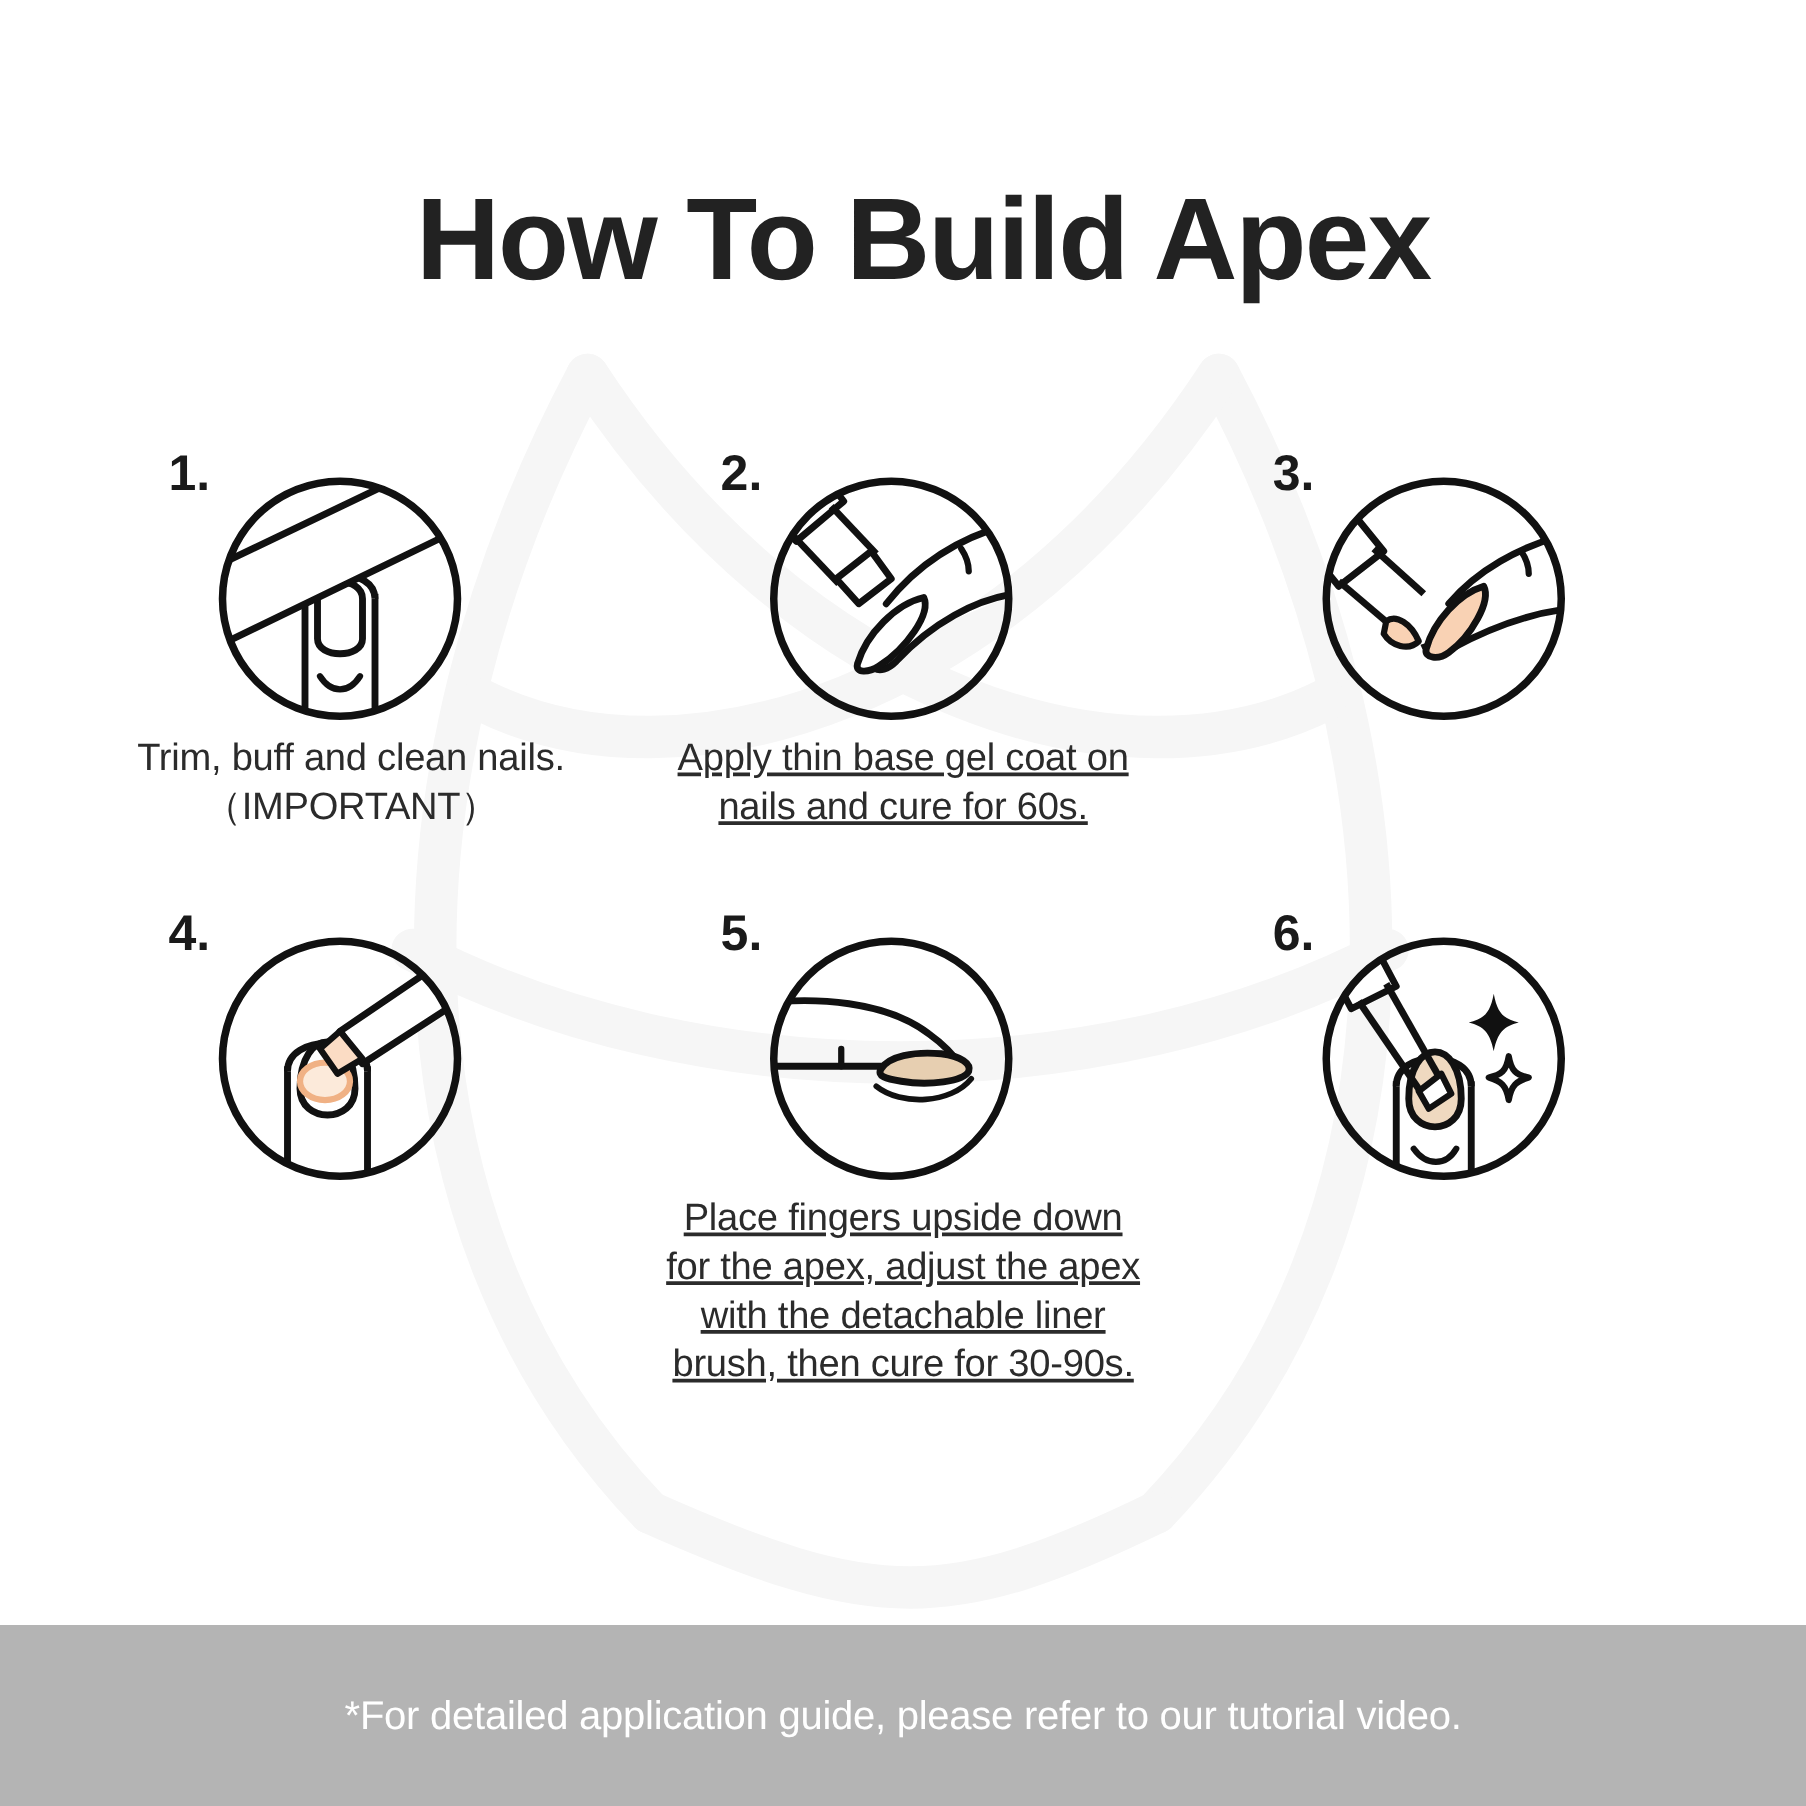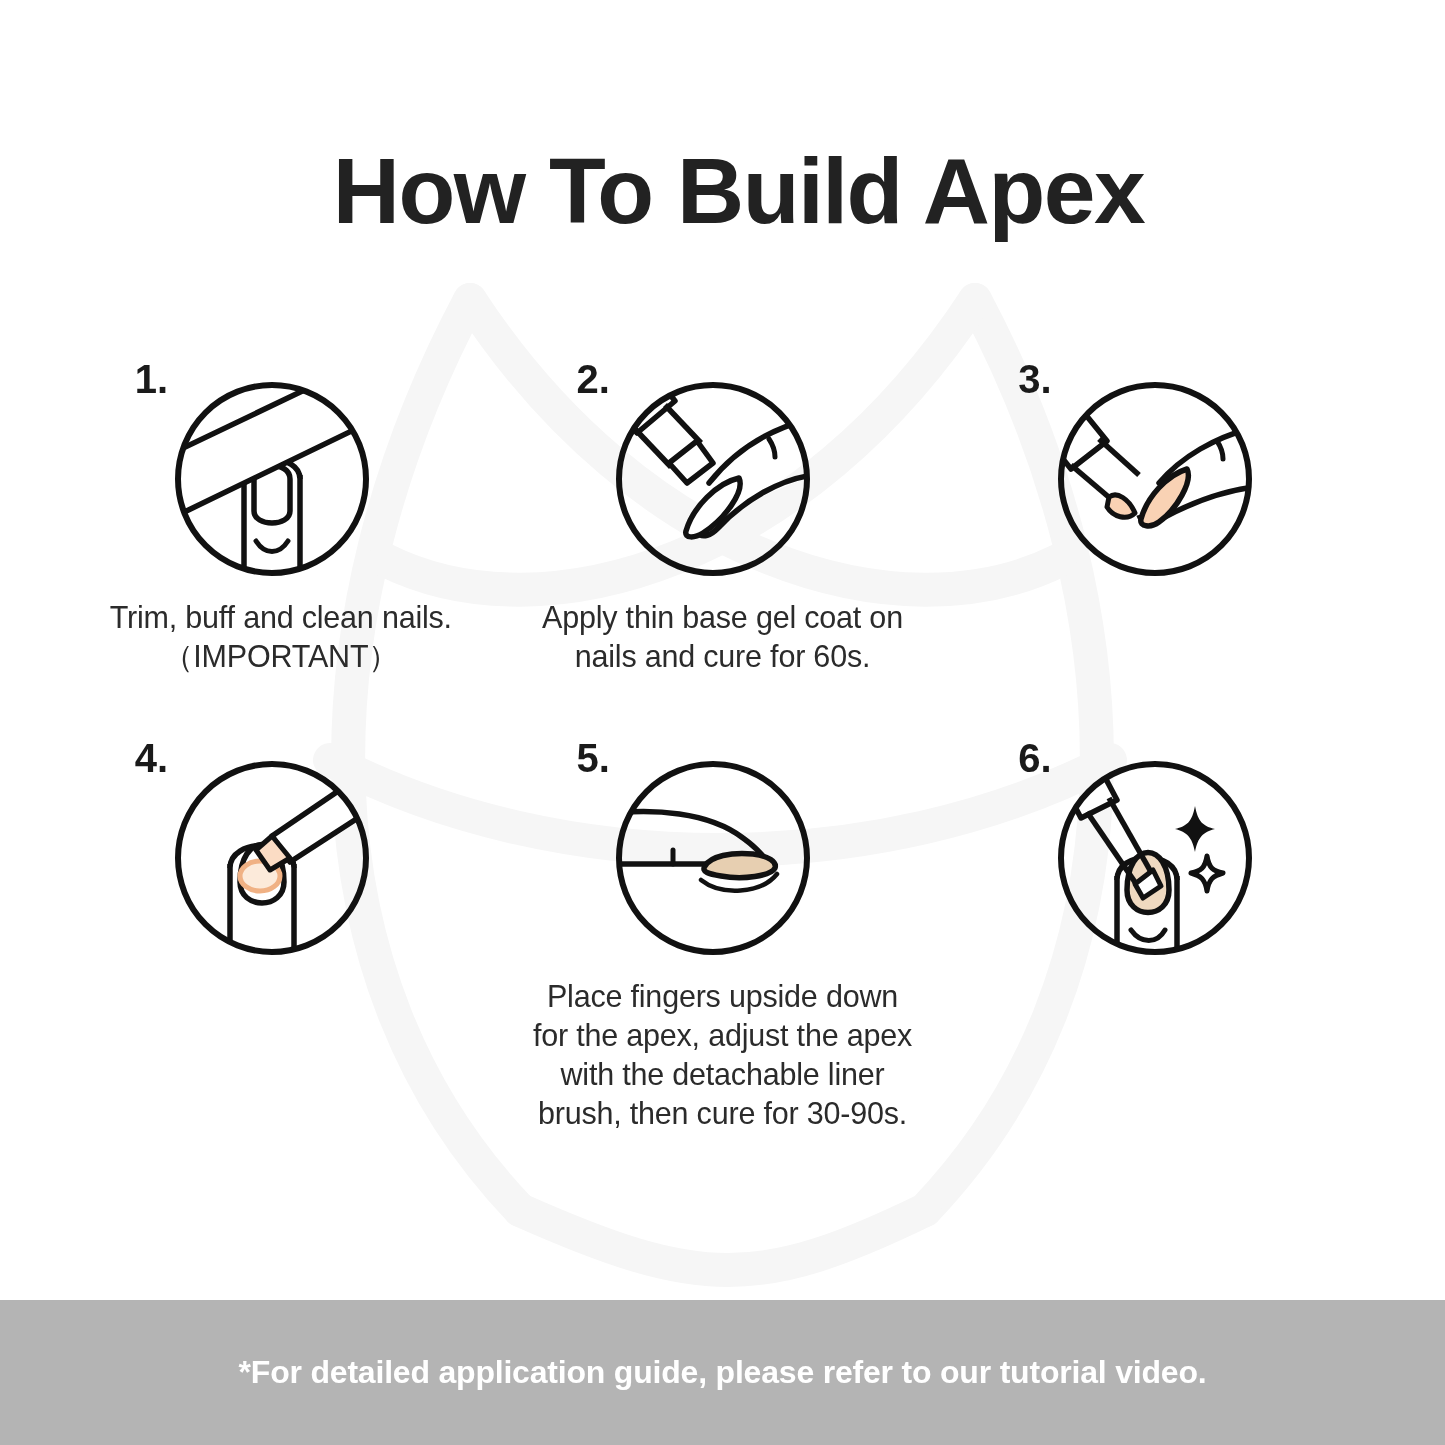--- a/index.html
+++ b/index.html
@@ -90,48 +90,47 @@
 
   .step-circle {
     position: absolute;
     left: 37px;
     top: 24px;
     width: 200px;
     height: 200px;
   }
 
   .step-caption {
-    margin-top: 23px;
+    margin-top: 12px;
     width: 400px;
     text-align: center;
     font-size: 30.5px;
     line-height: 1.28;
     color: #2b2b2b;
     font-family: "Liberation Sans", sans-serif;
     letter-spacing: -0.2px;
   }
 
   
   .col1 .step-caption { width: 360px; }
-  .col2 .step-caption { width: 380px; }
+  .col2 .step-caption { width: 380px; text-decoration: underline; }
   .col3 .step-caption { width: 380px; }
 
   
   #footer {
     position: absolute;
     left: 0;
     bottom: 0;
     width: 1445px;
     height: 145px;
     background: #b4b4b4;
     z-index: 4;
     display: flex;
     align-items: center;
     justify-content: center;
-    font-weight: bold;
   }
   #footer-text {
     color: #ffffff;
     font-size: 32px;
     letter-spacing: -0.2px;
     font-family: "Liberation Sans", sans-serif;
   }
 </style>
 </head>
 <body>

